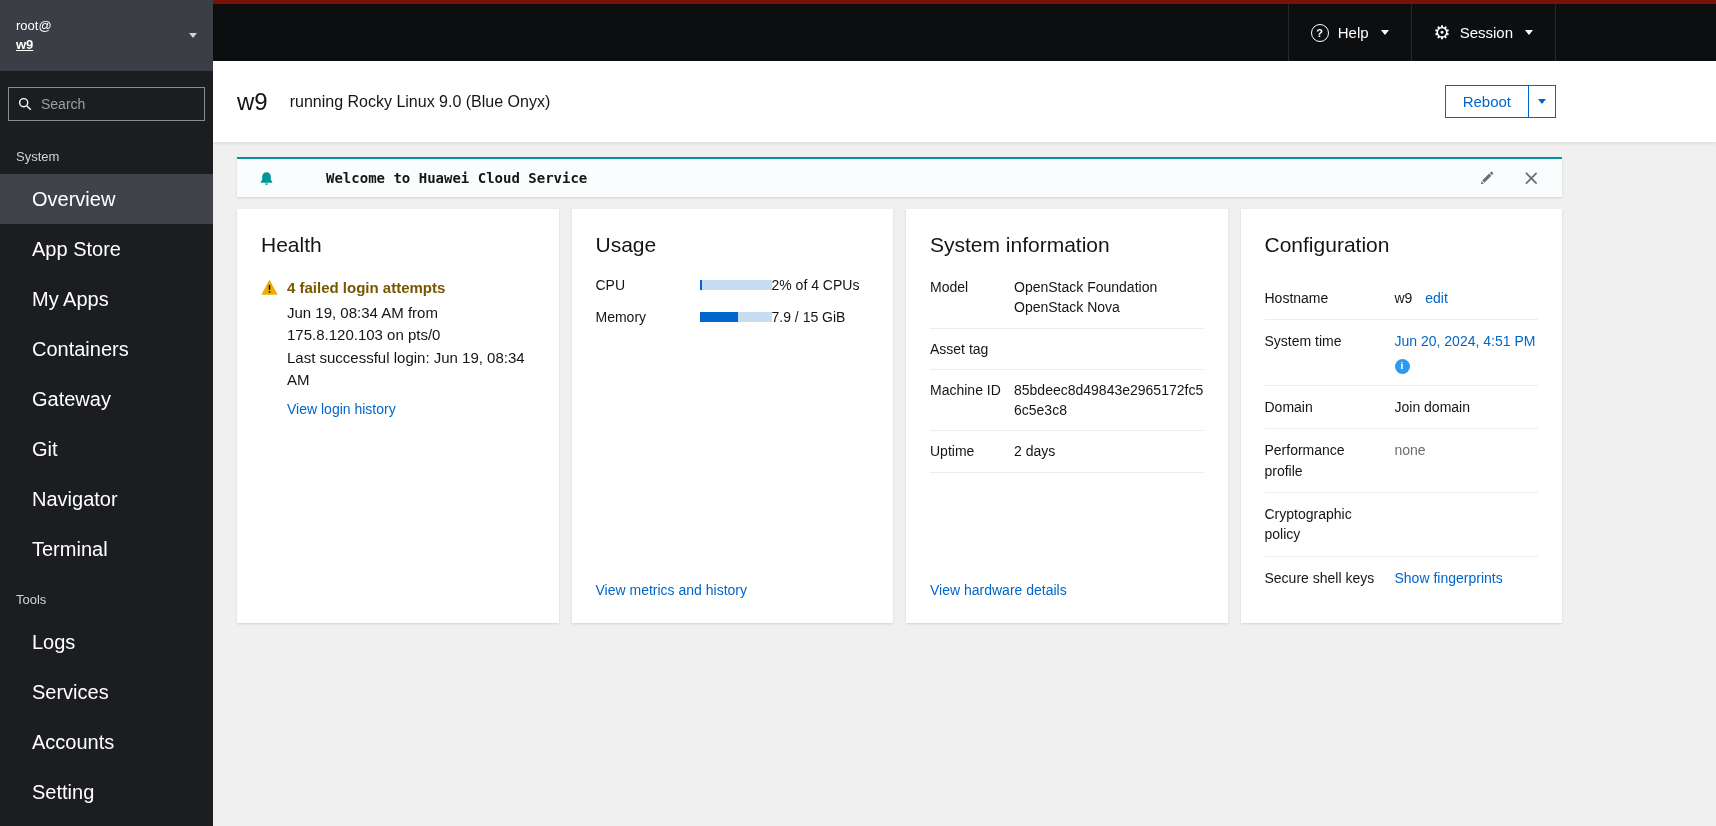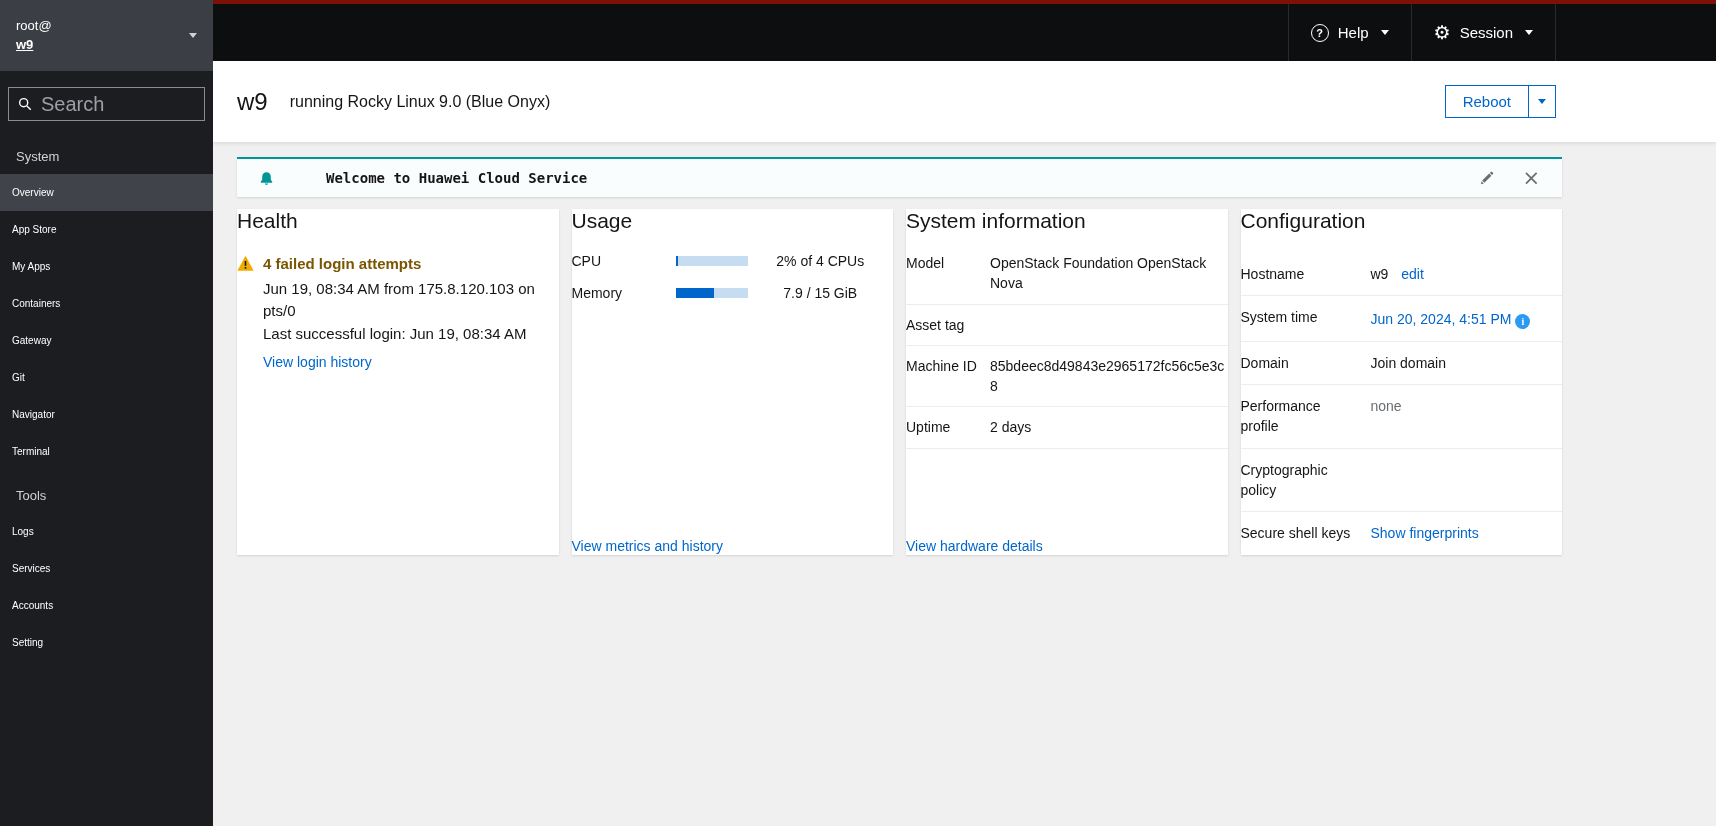--- a/index.html
+++ b/index.html
@@ -10,26 +10,26 @@
 
   
   .sidebar { width:213px; min-width:213px; background:#1b1d21; display:flex; flex-direction:column; color:#fff; }
   .host-switcher { height:71px; background:#3b3e44; display:flex; align-items:center; justify-content:space-between; padding:0 16px; cursor:pointer; }
   .host-switcher .host-text { display:flex; flex-direction:column; line-height:1.45; font-size:13px; }
   .host-switcher .host-name { font-weight:bold; text-decoration:underline; }
   .caret { width:0; height:0; border-left:4px solid transparent; border-right:4px solid transparent; border-top:5px solid #d2d2d2; display:inline-block; }
 
   .search-wrap { position:relative; margin:16px 8px 10px 8px; }
   .search-wrap svg { position:absolute; left:10px; top:10px; }
-  .search-input { width:100%; height:34px; background:transparent; border:1px solid #8a8d90; color:#f0abfc; font-size:20px; padding:0 8px 0 32px; outline:none; font-family:"Liberation Sans", sans-serif; }
+  .search-input { width:100%; height:34px; background:transparent; border:1px solid #8a8d90; color:#f0abfc; font-size:14px; padding:0 8px 0 32px; outline:none; font-family:"Liberation Sans", sans-serif; }
   .search-input::placeholder { color:#9c9fa3; }
 
   .nav-section-title { font-size:13px; color:#d2d2d2; padding:18px 16px 10px 16px; }
   .nav-list { list-style:none; }
-  .nav-item { font-size:10px; color:#fff; padding:12px 12px; cursor:pointer; line-height:1.3; }
+  .nav-item { font-size:20px; color:#fff; padding:12px 32px; cursor:pointer; line-height:1.3; }
   .nav-item.active { background:#40444a; }
 
   
   .main-col { flex:1; display:flex; flex-direction:column; min-width:0; }
 
   .masthead { height:61px; min-height:61px; background:#0c0e10; border-top:4px solid var(--danger_red, #7d1007); display:flex; align-items:stretch; justify-content:flex-end; padding-right:160px; }
   .mast-btn { display:flex; align-items:center; gap:9px; padding:0 22px; color:#fff; font-size:15px; background:transparent; border:none; border-left:1px solid #26292e; cursor:pointer; font-family:"Liberation Sans", sans-serif; }
   .mast-btn:last-child { border-right:1px solid #26292e; }
   .q-circle { width:18px; height:18px; border:1.5px solid #fff; border-radius:50%; display:inline-flex; align-items:center; justify-content:center; font-size:11px; font-weight:bold; }
   .gear-glyph { font-size:19px; line-height:1; }
@@ -51,36 +51,36 @@
   
   .banner { background:#fafdfd; border-top:2px solid var(--accent_teal, #009596); box-shadow:0 1px 2px rgba(3,3,3,0.12); height:40px; display:flex; align-items:center; padding:0 22px; margin-bottom:12px; }
   .banner .bell { margin-right:52px; display:inline-flex; }
   .banner-text { font-family:"DejaVu Sans Mono", monospace; font-weight:bold; font-size:14px; color:#151515; }
   .banner-actions { margin-left:auto; display:flex; align-items:center; gap:28px; }
   .icon-btn { background:none; border:none; cursor:pointer; color:#6a6e73; display:inline-flex; align-items:center; padding:0; }
   .close-glyph { font-size:21px; line-height:1; color:#6a6e73; font-family:"DejaVu Sans", sans-serif; }
 
   
   .cards { display:grid; grid-template-columns:repeat(4, 1fr); gap:13px; }
-  .card { background:#fff; box-shadow:0 1px 2px rgba(3,3,3,0.12); min-height:337px; display:flex; flex-direction:column; }
+  .card { background:#fff; box-shadow:0 1px 2px rgba(3,3,3,0.12); padding:24px; min-height:337px; display:flex; flex-direction:column; }
   .card-title { font-size:21px; font-weight:400; margin-bottom:20px; }
   a.link { color:var(--link_blue, #0066cc); text-decoration:none; font-size:14px; cursor:pointer; }
 
   
   .health-alert { display:flex; gap:9px; }
   .health-alert .alert-body { font-size:15px; line-height:1.5; }
   .alert-title { font-weight:bold; color:var(--warning_text, #795600); margin-bottom:2px; }
   .alert-link { display:inline-block; margin-top:7px; }
 
   
   .usage-row { display:flex; align-items:center; margin-bottom:16px; font-size:14px; }
   .usage-label { width:104px; }
   .progress-track { width:72px; height:10px; background:#c5dcf1; }
   .progress-fill { height:100%; background:var(--link_blue, #0066cc); }
-  .usage-value { flex:1; text-align:center; }
+  .usage-value { flex:1; text-align:left; }
   .card-bottom-link { margin-top:auto; }
 
   
   .info-row { display:grid; grid-template-columns:72px 1fr; gap:12px; padding:10px 0; border-bottom:1px solid #ededed; font-size:14px; line-height:1.45; }
   .info-row:first-of-type { padding-top:0; }
   .info-value { overflow-wrap:anywhere; }
 
   .cfg-row { display:grid; grid-template-columns:120px 1fr; gap:10px; padding:11px 0; border-bottom:1px solid #ededed; font-size:14px; line-height:1.45; }
   .cfg-row:last-child { border-bottom:none; }
   .muted { color:#6a6e73; }

